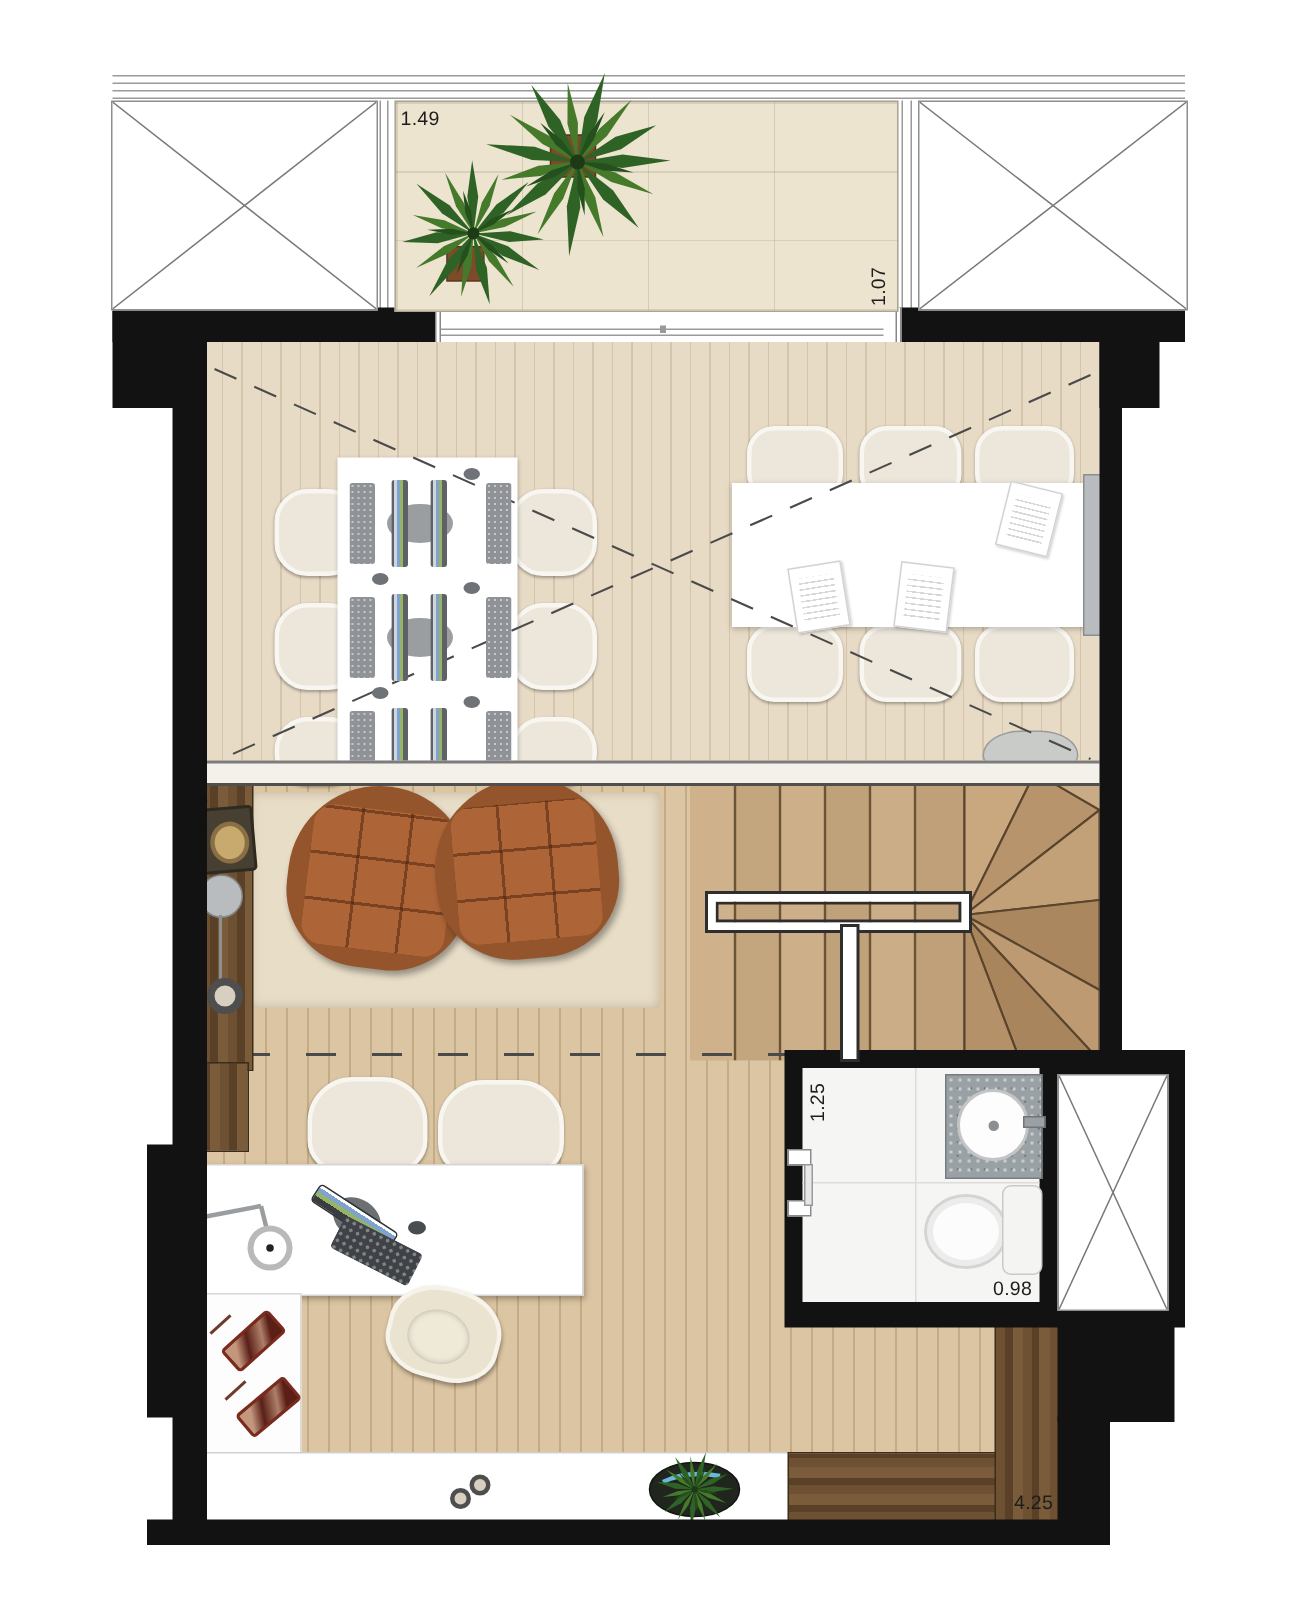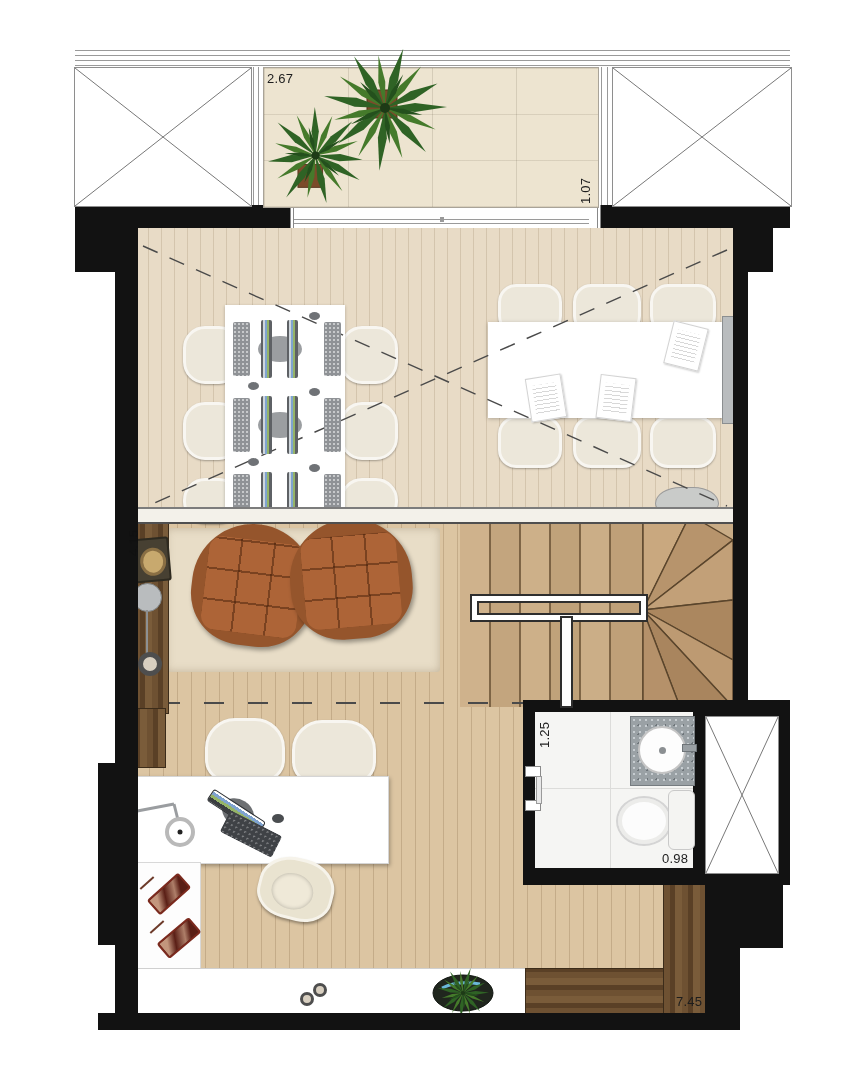--- a/index.html
+++ b/index.html
@@ -309,20 +309,20 @@
   <div class="abs" style="left:525px;top:800px;width:14px;height:9px;background:#fff;border:1px solid #8a8a8a;z-index:22;"></div>
   <div class="abs" style="left:536px;top:776px;width:4px;height:26px;background:#e8e8e8;border:1px solid #9a9a9a;z-index:22;"></div>
 
   <div class="xbox" style="left:705px;top:716px;width:72px;height:156px;z-index:22;">
     <svg width="72" height="156">
       <line x1="0" y1="0" x2="72" y2="156" stroke="#787878" stroke-width="1"></line>
       <line x1="0" y1="156" x2="72" y2="0" stroke="#787878" stroke-width="1"></line>
     </svg>
   </div>
 
-  <div class="dim" style="left:267px;top:71px;">2.67</div>
+  <div class="dim" style="left:267px;top:71px;">1.49</div>
   <div class="dim v" style="left:578px;top:204px;">1.07</div>
   <div class="dim v" style="left:126px;top:556px;color:#111;">4.15</div>
   <div class="dim v" style="left:537px;top:748px;z-index:65;">1.25</div>
   <div class="dim" style="left:662px;top:851px;z-index:65;">0.98</div>
-  <div class="dim" style="left:676px;top:994px;z-index:65;">7.45</div>
+  <div class="dim" style="left:676px;top:994px;z-index:65;">4.25</div>
 
 </div>
 
 </body></html>

